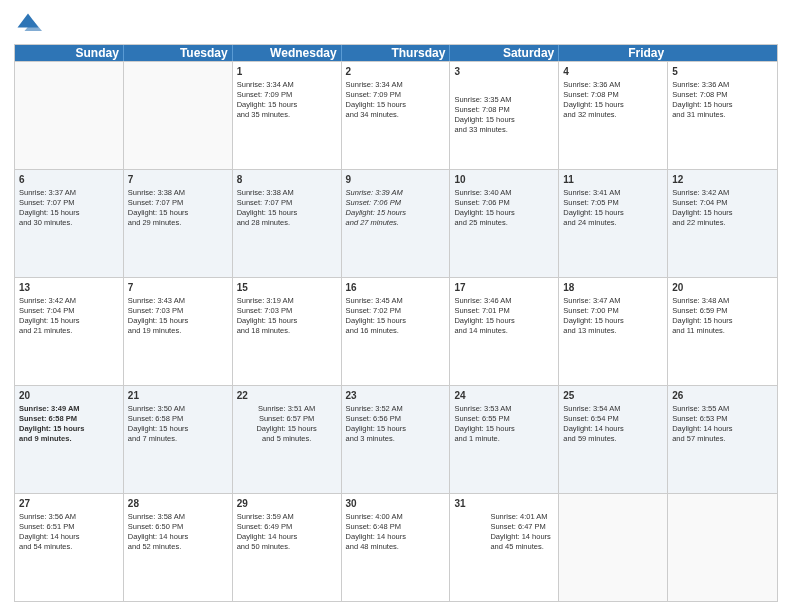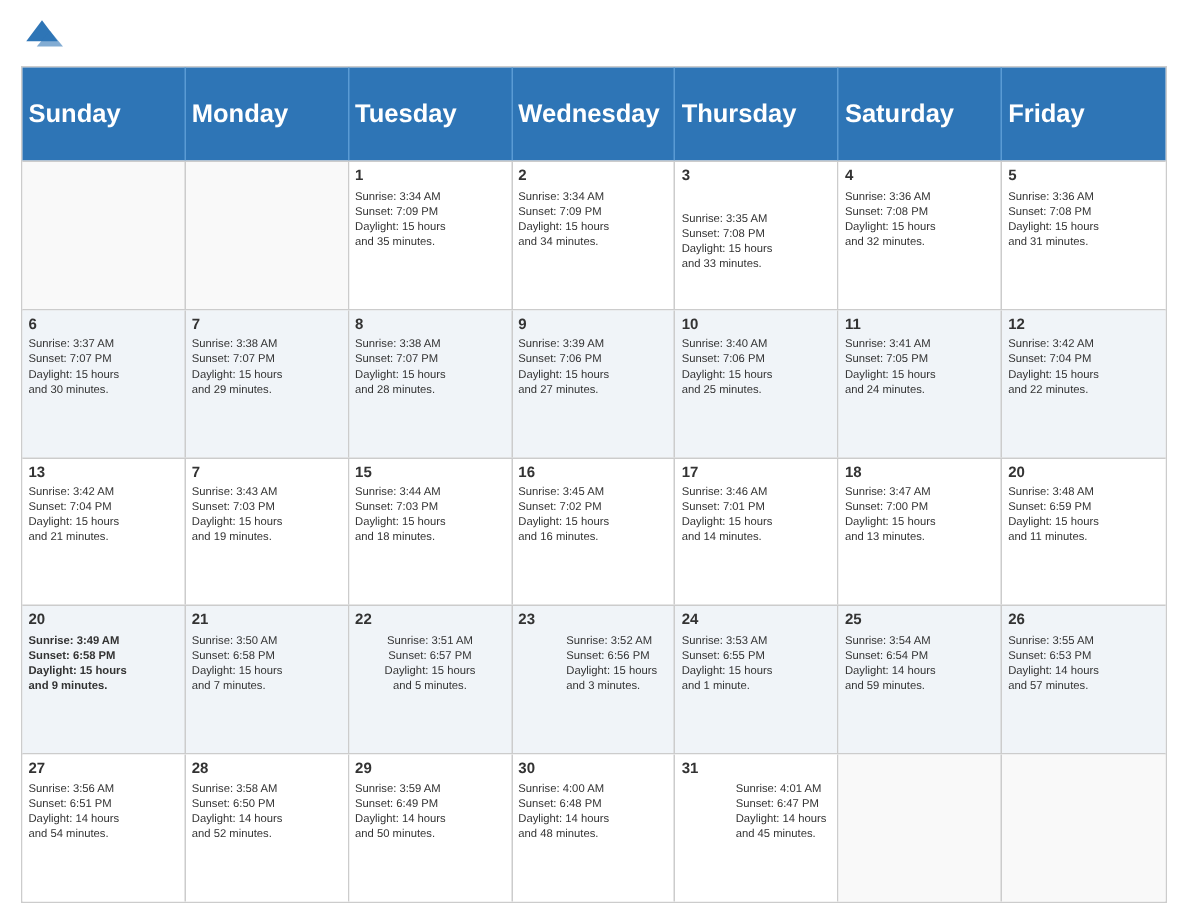--- a/index.html
+++ b/index.html
@@ -59,24 +59,24 @@
       flex-direction: column;
       border: 1px solid #ccc;
     }
     .cal-header-row {
       display: grid;
       grid-template-columns: repeat(7, 1fr);
       background: #2e75b6;
     }
     .cal-header-cell {
       color: #fff;
-      font-size: 17px;
+      font-size: 12px;
       font-weight: bold;
-      padding: 21px 4px;
-      text-align: left;
+      padding: 1px 4px;
+      text-align: right;
       border-right: 1px solid #5a9bd4;
     }
     .cal-header-cell:last-child { border-right: none; }
     .cal-body {
       flex: 1;
       display: flex;
       flex-direction: column;
     }
     .cal-row {
       display: grid;
@@ -125,21 +125,20 @@
     </div>
     <div class="title-block">
       <div class="month-title"></div>
       <div class="location-title"></div>
     </div>
   </div>
 
   <div class="calendar">
     <div class="cal-header-row">
     <div class="cal-header-cell">Sunday</div>
-        <div class="cal-header-cell">Monday</div>
         <div class="cal-header-cell">Tuesday</div>
         <div class="cal-header-cell">Wednesday</div>
         <div class="cal-header-cell">Thursday</div>
         <div class="cal-header-cell">Saturday</div>
         <div class="cal-header-cell">Friday</div>
       </div>
     <div class="cal-body">
     <div class="cal-row">
           <div class="cal-cell empty"></div>
           <div class="cal-cell empty"></div>
@@ -196,21 +195,21 @@
           </div>
           <div class="cal-cell alt-row">
             <span class="day-number">8</span>
             <div class="cell-info" style="white-space: pre-line;">Sunrise: 3:38 AM
 Sunset: 7:07 PM
 Daylight: 15 hours
 and 28 minutes.</div>
           </div>
           <div class="cal-cell alt-row">
             <span class="day-number">9</span>
-            <div class="cell-info" style="white-space: pre-line;">Sunrise: 3:39 AM
+            <div class="cell-info" style="white-space: pre-line; font-style: italic;">Sunrise: 3:39 AM
 Sunset: 7:06 PM
 Daylight: 15 hours
 and 27 minutes.</div>
           </div>
           <div class="cal-cell alt-row">
             <span class="day-number">10</span>
             <div class="cell-info" style="white-space: pre-line;">Sunrise: 3:40 AM
 Sunset: 7:06 PM
 Daylight: 15 hours
 and 25 minutes.</div>
@@ -240,21 +239,21 @@
           </div>
           <div class="cal-cell">
             <span class="day-number">7</span>
             <div class="cell-info" style="white-space: pre-line;">Sunrise: 3:43 AM
 Sunset: 7:03 PM
 Daylight: 15 hours
 and 19 minutes.</div>
           </div>
           <div class="cal-cell">
             <span class="day-number">15</span>
-            <div class="cell-info" style="white-space: pre-line;">Sunrise: 3:44 AM
+            <div class="cell-info" style="white-space: pre-line;">Sunrise: 3:19 AM
 Sunset: 7:03 PM
 Daylight: 15 hours
 and 18 minutes.</div>
           </div>
           <div class="cal-cell">
             <span class="day-number">16</span>
             <div class="cell-info" style="white-space: pre-line;">Sunrise: 3:45 AM
 Sunset: 7:02 PM
 Daylight: 15 hours
 and 16 minutes.</div>
@@ -298,21 +297,21 @@
           </div>
           <div class="cal-cell alt-row">
             <span class="day-number">22</span>
             <div class="cell-info" style="white-space: pre-line; text-align: center;">Sunrise: 3:51 AM
 Sunset: 6:57 PM
 Daylight: 15 hours
 and 5 minutes.</div>
           </div>
           <div class="cal-cell alt-row">
             <span class="day-number">23</span>
-            <div class="cell-info" style="white-space: pre-line; margin-left: 32px;">Sunrise: 3:52 AM
+            <div class="cell-info" style="white-space: pre-line;">Sunrise: 3:52 AM
 Sunset: 6:56 PM
 Daylight: 15 hours
 and 3 minutes.</div>
           </div>
           <div class="cal-cell alt-row">
             <span class="day-number">24</span>
             <div class="cell-info" style="white-space: pre-line;">Sunrise: 3:53 AM
 Sunset: 6:55 PM
 Daylight: 15 hours
 and 1 minute.</div>

